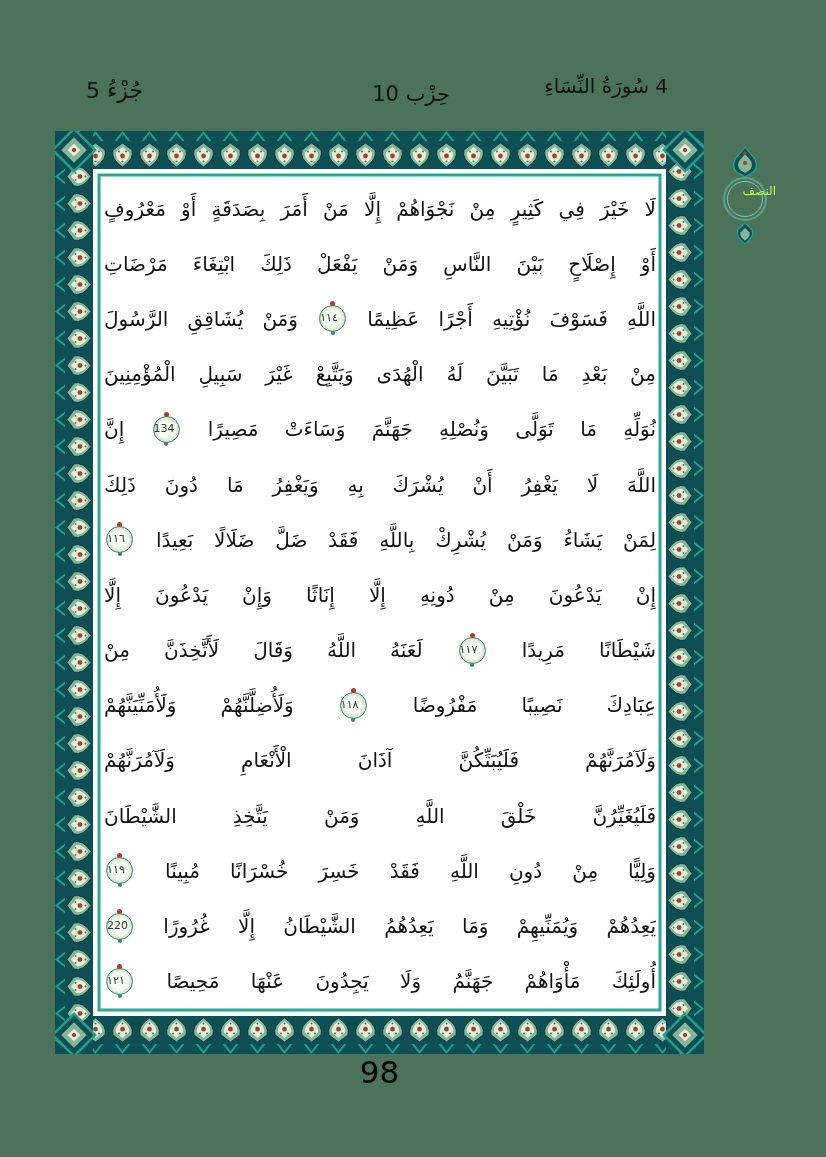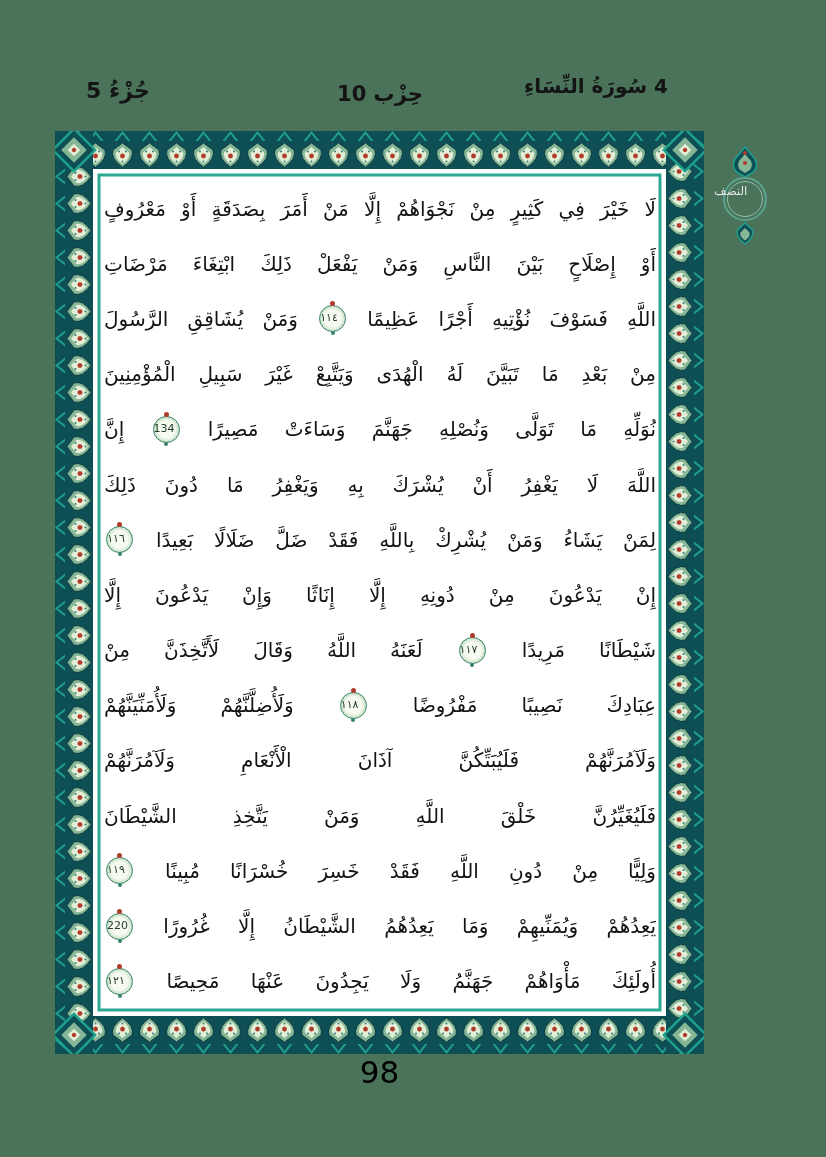--- a/index.html
+++ b/index.html
@@ -1,23 +1,23 @@
 <!DOCTYPE html>
 <html><head>
 <meta charset="utf-8">
 <style>
   html,body{margin:0;padding:0;}
   body{
     width:826px;height:1157px;position:relative;overflow:hidden;
     background:#4a735a;
     font-family:"DejaVu Sans", sans-serif;
   }
-  .hdr{position:absolute;color:#141414;direction:rtl;white-space:nowrap;font-weight:bold;}
+  .hdr{position:absolute;color:#141414;direction:rtl;white-space:nowrap;}
   #hdr-juz{left:86px;top:78px;font-size:22px;}
-  #hdr-hizb{left:310px;top:82px;width:140px;text-align:center;font-size:21px;}
+  #hdr-hizb{left:310px;top:82px;width:140px;text-align:right;font-size:21px;}
   #hdr-surah{right:158px;top:74px;font-size:20px;}
 
   #frame{position:absolute;left:55px;top:131px;}
 
   #text-area{
     position:absolute;left:104px;top:181px;width:552px;height:828px;
     direction:rtl;
   }
   .line{
     display:flex;justify-content:space-between;align-items:center;
@@ -36,22 +36,22 @@
   .ayah-marker::before{
     content:"";position:absolute;top:-5px;left:50%;margin-left:-2.5px;
     width:5px;height:5px;border-radius:50%;background:#b03b2b;
   }
   .ayah-marker::after{
     content:"";position:absolute;bottom:-4px;left:50%;margin-left:-2px;
     width:4px;height:4px;border-radius:50%;background:#35836c;
   }
   #medallion{position:absolute;left:714px;top:146px;}
   #medallion .med-label{
-    position:absolute;left:0;top:38px;width:62px;text-align:left;
-    font-size:12px;color:#e5e5e5;direction:rtl;
+    position:absolute;left:0;top:38px;width:62px;text-align:right;
+    font-size:12px;color:#bef264;direction:rtl;
   }
   #page-number{
     position:absolute;left:55px;top:1054px;width:649px;text-align:center;
     font-size:31px;color:#000000;
   }
 </style>
 </head>
 <body>
 
 <div class="hdr" id="hdr-juz">جُزْءُ 5</div>

